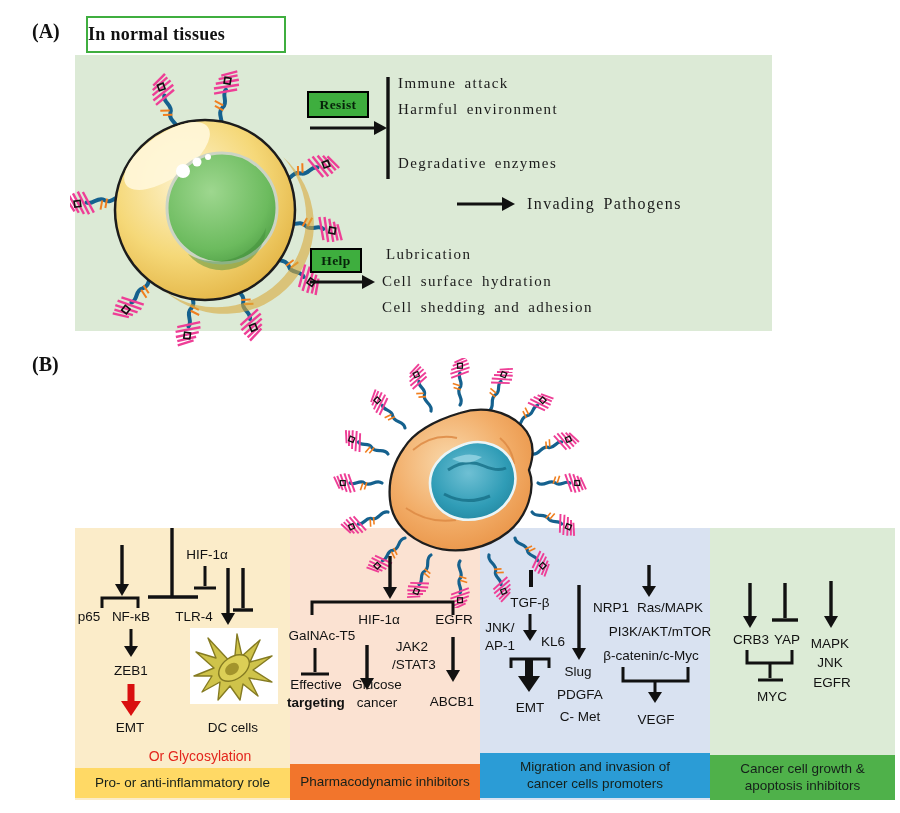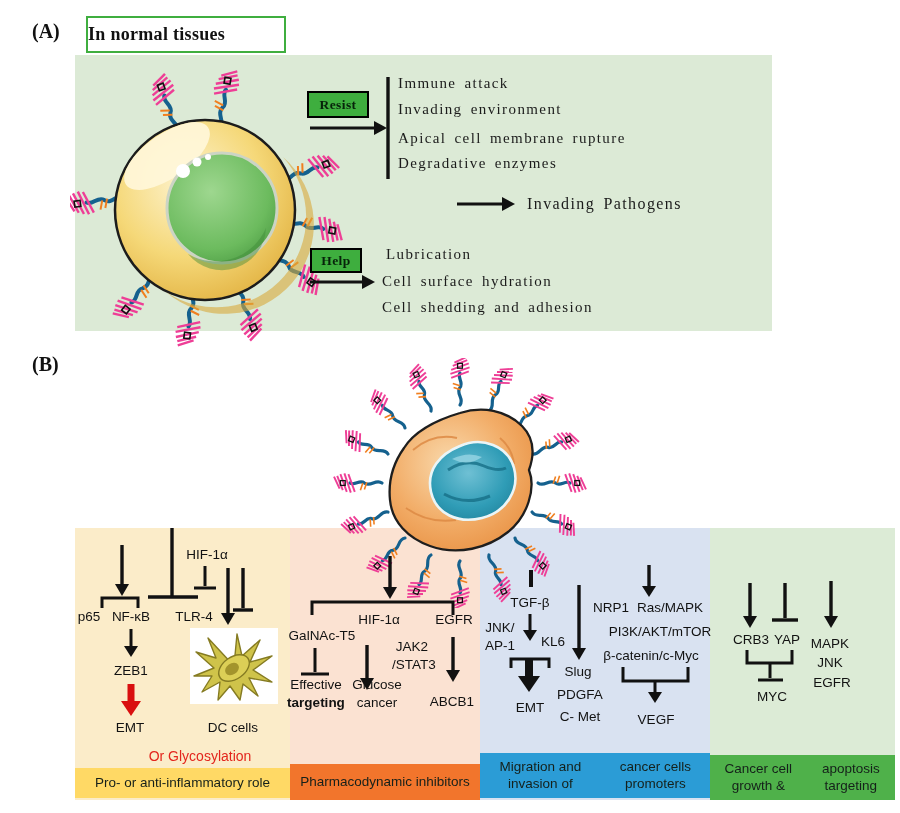--- a/index.html
+++ b/index.html
@@ -15,21 +15,21 @@
   .title-box{position:absolute;background:#ffffff;display:flex;align-items:center;justify-content:flex-start;
        font-family:"Liberation Serif",serif;font-weight:bold;font-size:18px;color:#111;
        letter-spacing:0.3px;}
   .title-a{border:2px solid #3fae3f;}
   .title-b{border:2px solid #ffc000;}
   .gbtn{position:absolute;background:#3eae3e;border:2px solid #000000;
        display:flex;align-items:center;justify-content:center;
        font-family:"Liberation Serif",serif;font-weight:bold;font-size:13.5px;color:#07230a;
        letter-spacing:0.4px;box-sizing:border-box;}
   .colbg{position:absolute;top:528px;height:272px;}
-  .footer{position:absolute;display:flex;flex-direction:row;align-items:center;justify-content:center;
+  .footer{position:absolute;display:flex;flex-direction:column;align-items:center;justify-content:center;
        text-align:center;font-size:13.5px;color:#15201a;line-height:1.25;}
   .red{color:#e3251d;}
   svg{display:block;}
 </style>
 </head>
 <body>
 
 <div id="fig">
 
   <div class="abs" style="left:75px;top:55px;width:697px;height:276px;background:#dcead6;"></div>
@@ -221,22 +221,21 @@
         <line x1="770" y1="663" x2="770" y2="678" stroke-width="3"></line>
         <line x1="758" y1="680" x2="783" y2="680" stroke-width="3"></line>
       </g>
     </g>
   </svg>
 
   <div class="gbtn" style="left:307px;top:91px;width:62px;height:27px;">
     <span>Resist</span>
   </div>
   <span class="sertxt" style="left:398px;top:76px;">Immune attack</span>
-  <span class="sertxt" style="left:398px;top:102px;">Invading environment</span>
-  <span class="sertxt" style="left:398px;top:131px;">Apical cell membrane rupture</span>
+  <span class="sertxt" style="left:398px;top:102px;">Harmful environment</span>
   <span class="sertxt" style="left:398px;top:156px;">Degradative enzymes</span>
 
   <span class="sertxt" style="left:527px;top:196px;font-size:16px;">Invading Pathogens</span>
 
   <div class="gbtn" style="left:310px;top:248px;width:52px;height:25px;">
     <span>Help</span>
   </div>
   <span class="sertxt" style="left:386px;top:247px;">Lubrication</span>
   <span class="sertxt" style="left:382px;top:274px;">Cell surface hydration</span>
   <span class="sertxt" style="left:382px;top:300px;">Cell shedding and adhesion</span>
@@ -287,16 +286,16 @@
   </div>
   <div class="footer" style="left:290px;top:764px;width:190px;height:36px;background:#f2752c;">
     <span>Pharmacodynamic inhibitors</span>
   </div>
   <div class="footer" style="left:480px;top:753px;width:230px;height:45px;background:#2b9cd6;">
     <span>Migration and invasion of</span>
     <span>cancer cells promoters</span>
   </div>
   <div class="footer" style="left:710px;top:755px;width:185px;height:45px;background:#4fb14a;">
     <span>Cancer cell growth &amp;</span>
-    <span>apoptosis targeting</span>
+    <span>apoptosis inhibitors</span>
   </div>
 
 </div>
 
 </body></html>

